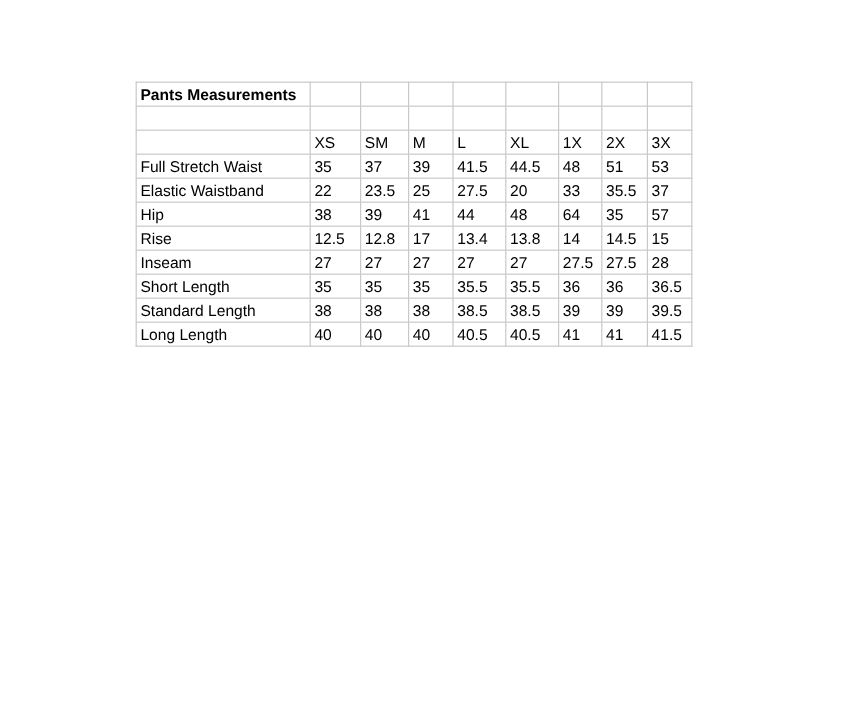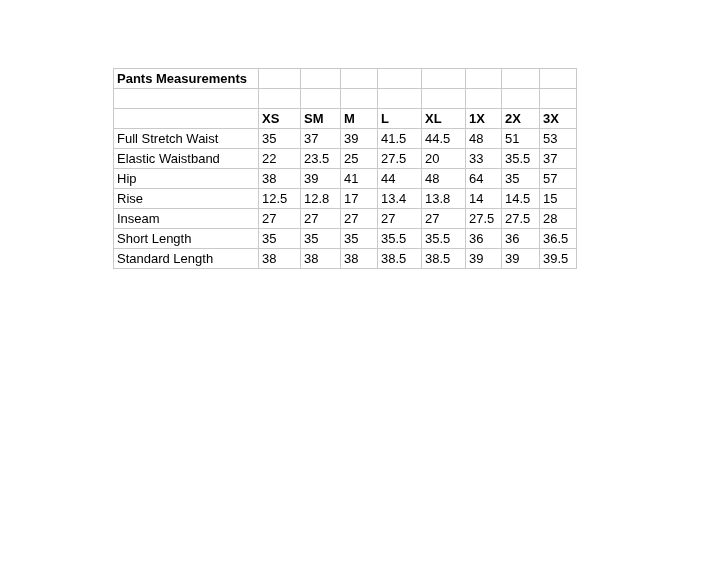--- a/index.html
+++ b/index.html
@@ -33,21 +33,21 @@
     vertical-align: middle;
     white-space: nowrap;
     overflow: hidden;
     text-align: left;
   }
   td.title-cell {
     font-weight: bold;
     border-bottom: 2px solid #000000;
   }
   td.size-header {
-    font-weight: bold;
+    font-weight: normal;
     border-bottom: 2px solid #000000;
   }
   td.header-spacer {
     border-bottom: 1px solid #c9c9c9;
   }
 </style>
 </head>
 <body>
 
 <div class="canvas">
@@ -171,15 +171,26 @@
           <td>Standard Length</td>
           <td>38</td>
           <td>38</td>
           <td>38</td>
           <td>38.5</td>
           <td>38.5</td>
           <td>39</td>
           <td>39</td>
           <td>39.5</td>
         </tr>
+        <tr>
+          <td>Long Length</td>
+          <td>40</td>
+          <td>40</td>
+          <td>40</td>
+          <td>40.5</td>
+          <td>40.5</td>
+          <td>41</td>
+          <td>41</td>
+          <td>41.5</td>
+        </tr>
       </tbody>
   </table>
 </div>
 
 </body></html>

